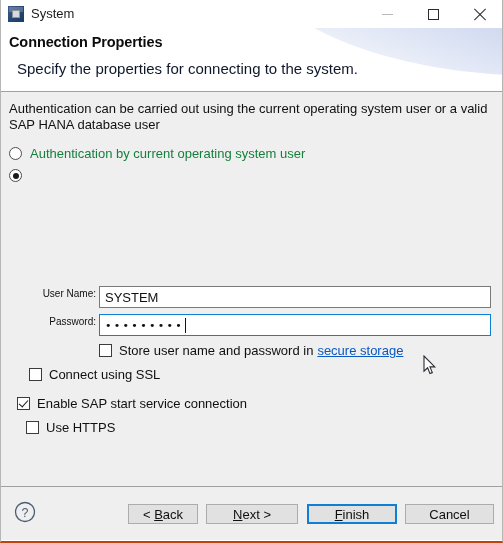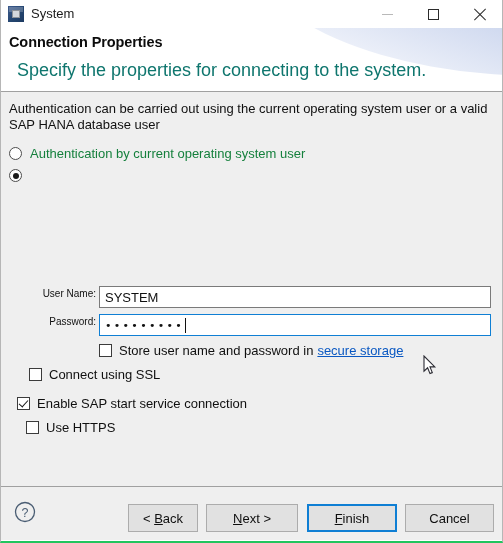--- a/index.html
+++ b/index.html
@@ -13,21 +13,21 @@
   }
 
   #window {
     position: relative;
     width: 503px;
     height: 543px;
     box-sizing: border-box;
     background: #ffffff;
     border-left: 1px solid #b6b6b6;
     border-right: 1px solid #b6b6b6;
-    border-bottom: 2px solid #22c55e;
+    border-bottom: 2px solid #c2410c;
     overflow: hidden;
   }
 
   
   #titlebar {
     position: relative;
     height: 28px;
     background: #ffffff;
   }
   .title-icon {
@@ -130,22 +130,22 @@
     top: 6px;
     font-size: 14.5px;
     font-weight: bold;
     color: #0c0c0c;
     letter-spacing: -0.1px;
   }
   #header-subtitle {
     position: absolute;
     left: 16px;
     top: 32px;
-    font-size: 18px;
-    color: #0f766e;
+    font-size: 15px;
+    color: #0f172a;
   }
   #header-rule {
     position: absolute;
     left: 0;
     right: 0;
     bottom: 0;
     height: 1px;
     background: #a0a0a0;
   }
 
@@ -319,21 +319,21 @@
     left: 13px;
     top: 14px;
     width: 22px;
     height: 22px;
   }
   #help-icon svg { display: block; }
 
   .dlg-btn {
     position: absolute;
     top: 504px;
-    height: 28px;
+    height: 20px;
     box-sizing: border-box;
     background: #e1e1e1;
     border: 1px solid #acacac;
     font-family: "Liberation Sans", sans-serif;
     font-size: 13px;
     color: #0f0f0f;
     display: flex;
     align-items: center;
     justify-content: center;
     cursor: default;

